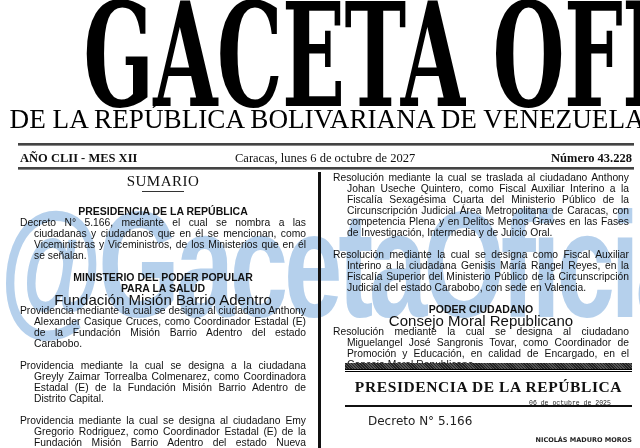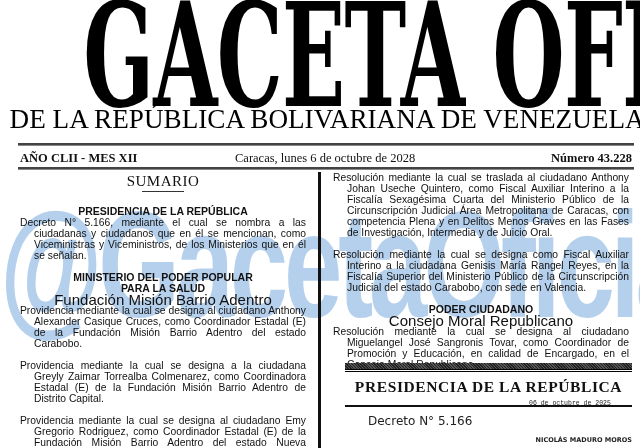--- a/index.html
+++ b/index.html
@@ -99,21 +99,21 @@
 <div class="content">
   <div class="masthead">
     <div class="title">GACETA OFICIAL</div>
   </div>
   <div class="subtitle">DE LA REPÚBLICA BOLIVARIANA DE VENEZUELA</div>
 
   <div class="rule" style="top:143px;"></div>
 
   <div class="dateline">
     <span class="dl-left">AÑO CLII - MES XII</span>
-    <span class="dl-center">Caracas, lunes 6 de octubre de 2028</span>
+    <span class="dl-center">Caracas, lunes 6 de octubre de 2027</span>
     <span class="dl-right">Número 43.228</span>
   </div>
 
   <div class="rule" style="top:167px;"></div>
 
   <div class="vdivider"></div>
 
   <div class="col left">
     <div class="sumario">SUMARIO</div>
     <div class="sumario-underline"></div>

